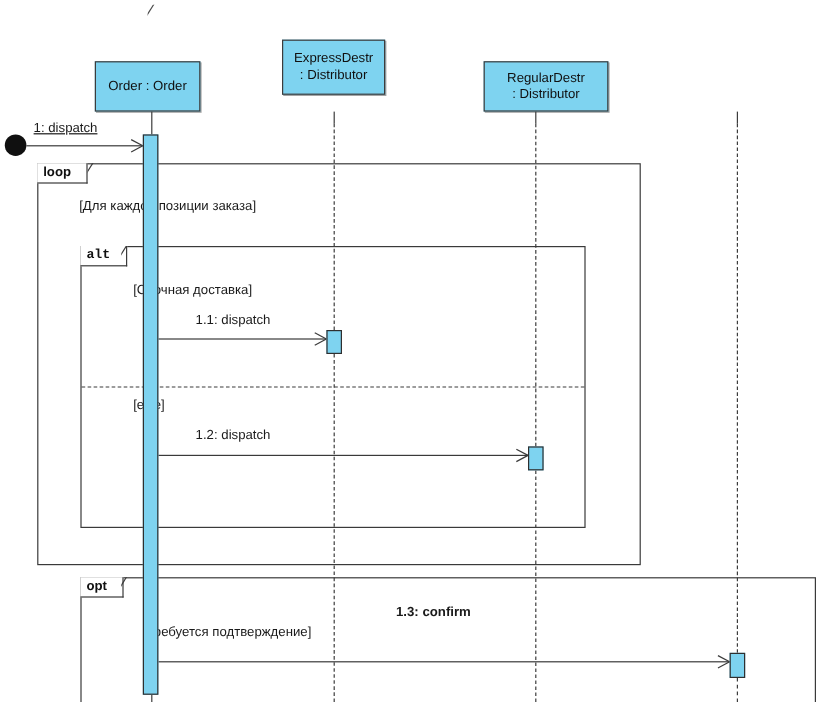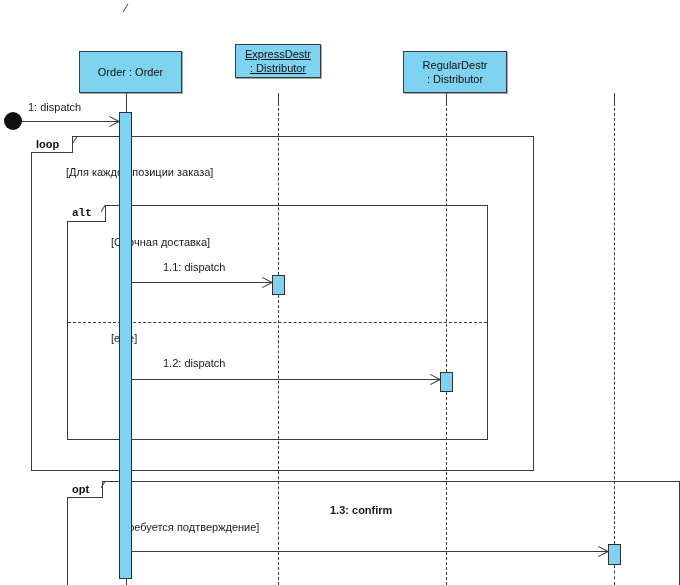--- a/index.html
+++ b/index.html
@@ -161,27 +161,27 @@
 </head>
 <body>
 
 <div id="canvas">
 
   <div class="tag-fold" style="left:123px; top:4px; border-width:0 0 17px 9px; border-color:transparent transparent #ffffff transparent;"></div>
   <div style="position:absolute; left:123px; top:4px; width:14px; height:18px; overflow:hidden;">
     <div style="position:absolute; left:-1px; top:9px; width:19px; height:0; border-top:1px solid #4a4a4a; transform:rotate(-58deg); transform-origin:left center;"></div>
   </div>
 
-  <div class="lifeline-head" style="left:79px; top:51px; width:103px; height:42px;">
+  <div class="lifeline-head" style="left:79px; top:51px; width:88px; height:42px;">
     <span class="ln">Order : Order</span>
   </div>
   <div class="lifeline-stem solid-top" style="left:126px; top:93px; height:19px;"></div>
   <div class="lifeline-stem" style="left:126px; top:579px; height:6px;"></div>
 
-  <div class="lifeline-head" style="left:235px; top:44px; width:86px; height:34px;text-decoration:underline;">
+  <div class="lifeline-head" style="left:235px; top:33px; width:86px; height:46px;">
     <span class="ln">ExpressDestr</span>
     <span class="ln">: Distributor</span>
   </div>
   <div class="lifeline-stem solid-top" style="left:278px; top:93px; height:10px;"></div>
   <div class="lifeline-stem" style="left:278px; top:103px; height:172px;"></div>
   <div class="lifeline-stem" style="left:278px; top:295px; height:290px;"></div>
 
   <div class="lifeline-head" style="left:403px; top:51px; width:104px; height:42px;">
     <span class="ln">RegularDestr</span>
     <span class="ln">: Distributor</span>
@@ -218,21 +218,21 @@
   <div class="frag-tag" style="left:67px; top:481px;">
     <span>opt</span>
   </div>
   <div style="position:absolute; left:101px; top:481px; width:11px; height:18px; overflow:hidden;">
     <div style="position:absolute; left:-1px; top:8px; width:17px; height:0; border-top:1px solid #3a3a3a; transform:rotate(-58deg); transform-origin:left center;"></div>
   </div>
   <div class="guard" style="left:118px; top:521px;">[Требуется подтверждение]</div>
 
   <div class="start-node" style="left:4px; top:112px; width:18px; height:18px;"></div>
 
-  <div class="msg-label" style="left:28px; top:101px;">1: dispatch</div>
+  <div class="msg-label" style="left:28px; top:101px;text-decoration:underline;">1: dispatch</div>
   <div class="msg-line" style="left:22px; top:121px; width:97px;"></div>
   <div class="msg-arrow" style="left:108px; top:121px; width:11px; height:0;">
     <div class="a1"></div>
       <div class="a2"></div>
   </div>
 
   <div class="msg-label" style="left:163px; top:261px;">1.1: dispatch</div>
   <div class="msg-line" style="left:132px; top:282px; width:140px;"></div>
   <div class="msg-arrow" style="left:261px; top:282px; width:11px; height:0;">
     <div class="a1"></div>

